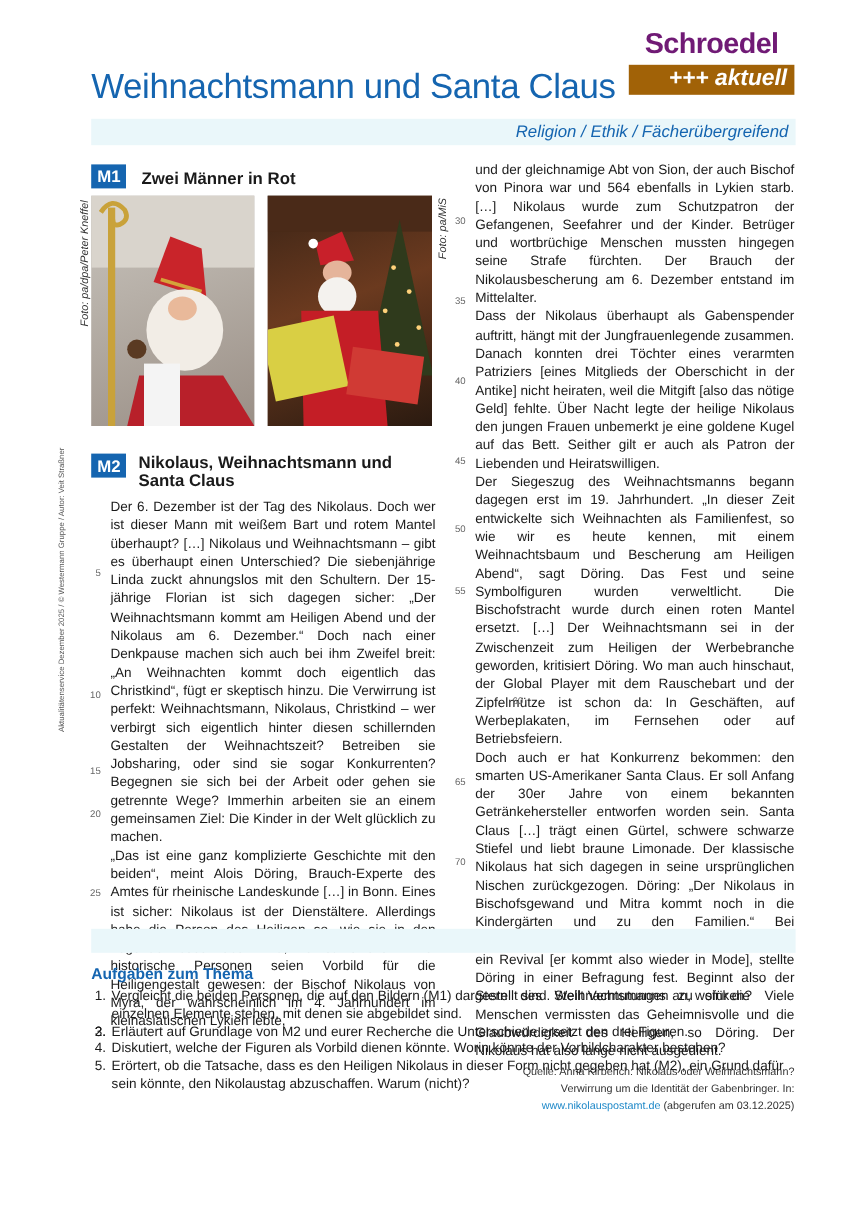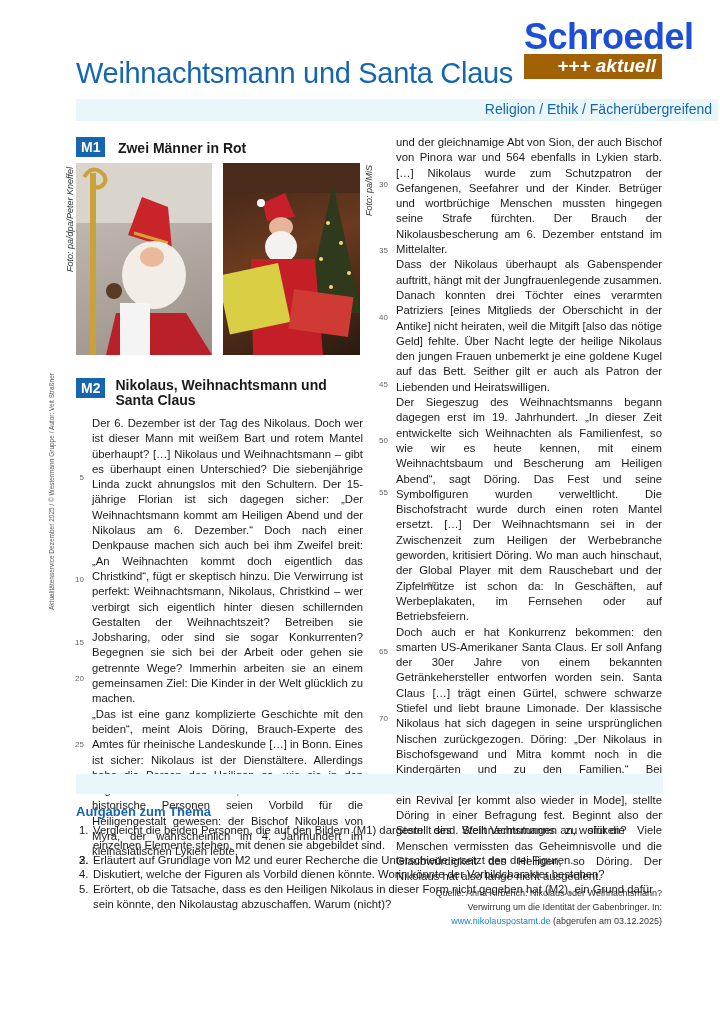--- a/index.html
+++ b/index.html
@@ -1,24 +1,24 @@
 <!DOCTYPE html>
 <html><head>
 <meta charset="utf-8">
 <style>
   html, body { margin:0; padding:0; background:#ffffff; }
   body { width:720px; height:1019px; position:relative; overflow:hidden;
          font-family:"Liberation Sans", sans-serif; color:#1a1a1a; }
   .title { position:absolute; left:76px; top:24px; font-size:29px; line-height:33px;
            color:#1565b0; font-weight:normal; letter-spacing:-0.3px; margin:0; }
   .logo { position:absolute; left:524px; top:22px; width:138px; }
-  .logo-top { font-size:36px; font-weight:bold; color:#1d4ed8; line-height:30px; letter-spacing:-0.5px; text-align:center; }
+  .logo-top { font-size:24px; font-weight:bold; color:#701a75; line-height:30px; letter-spacing:-0.5px; text-align:center; }
   .logo-bar { margin-top:2px; background:#a16207; color:#fff; font-size:19px; font-weight:bold; font-style:italic;
               text-align:right; padding:0 6px 1px 12px; line-height:24px; }
-  .subject-band { position:absolute; left:76px; top:99px; width:642px; height:22px; background:#eaf7fa; }
+  .subject-band { position:absolute; left:76px; top:99px; width:587px; height:22px; background:#eaf7fa;font-style:italic; }
   .subject { position:absolute; right:6px; top:2px; font-size:14px; color:#1565b0; }
   .side-credit { position:absolute; left:48px; top:610px; transform-origin:left top; transform:rotate(-90deg);
                  font-size:6.5px; color:#555; white-space:nowrap; }
   .mtag { display:inline-block; background:#1565b0; color:#fff; font-weight:bold; font-size:14px;
           padding:1px 5px; line-height:18px;text-align:center; }
   .m1-head { position:absolute; left:76px; top:137px; }
   .m1-head .h { font-size:14px; font-weight:bold; margin-left:8px; vertical-align:middle; }
   .photo { position:absolute; top:163px; height:192px; overflow:hidden; }
   .photo1 { left:76px; width:136px; background:linear-gradient(160deg,#c9c4bd 0%,#b7b0a8 40%,#9a8f86 100%); }
   .photo2 { left:223px; width:137px; background:linear-gradient(160deg,#3b2416 0%,#6b3a1f 45%,#2a1a10 100%); }

